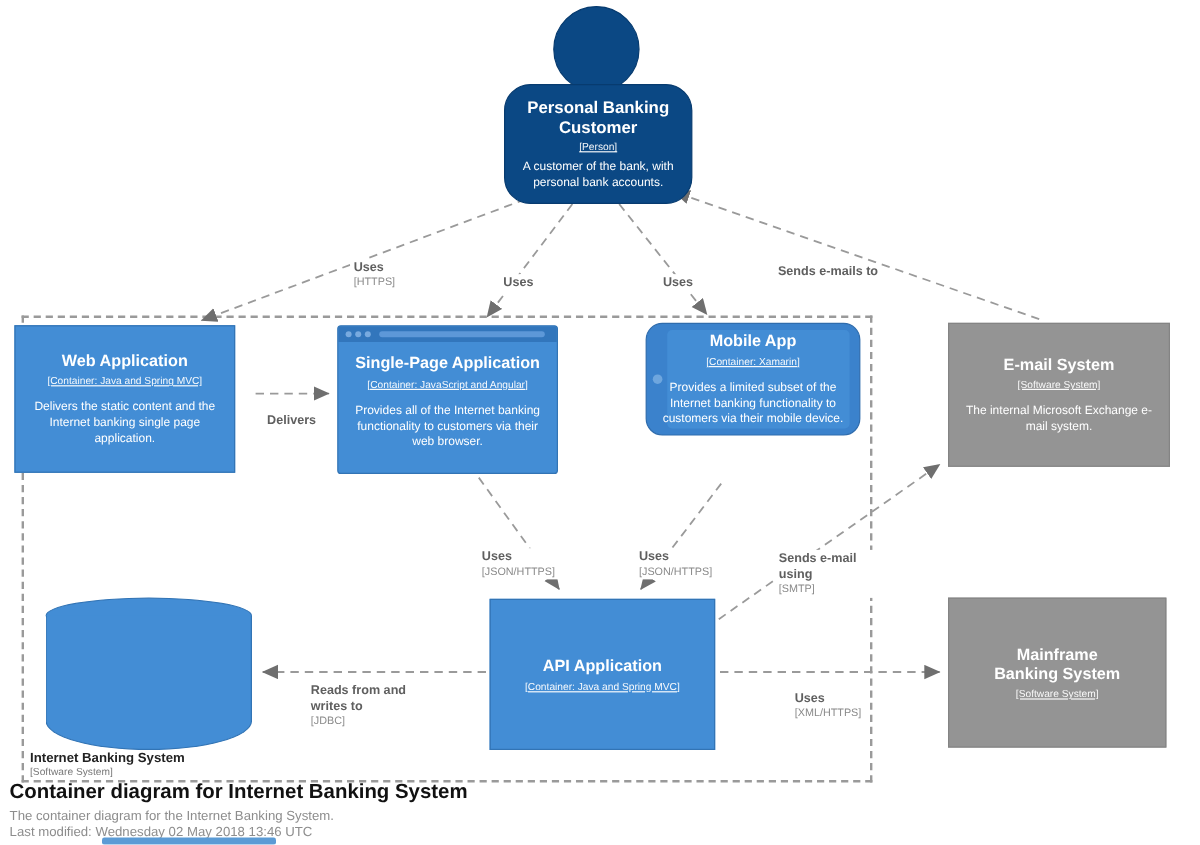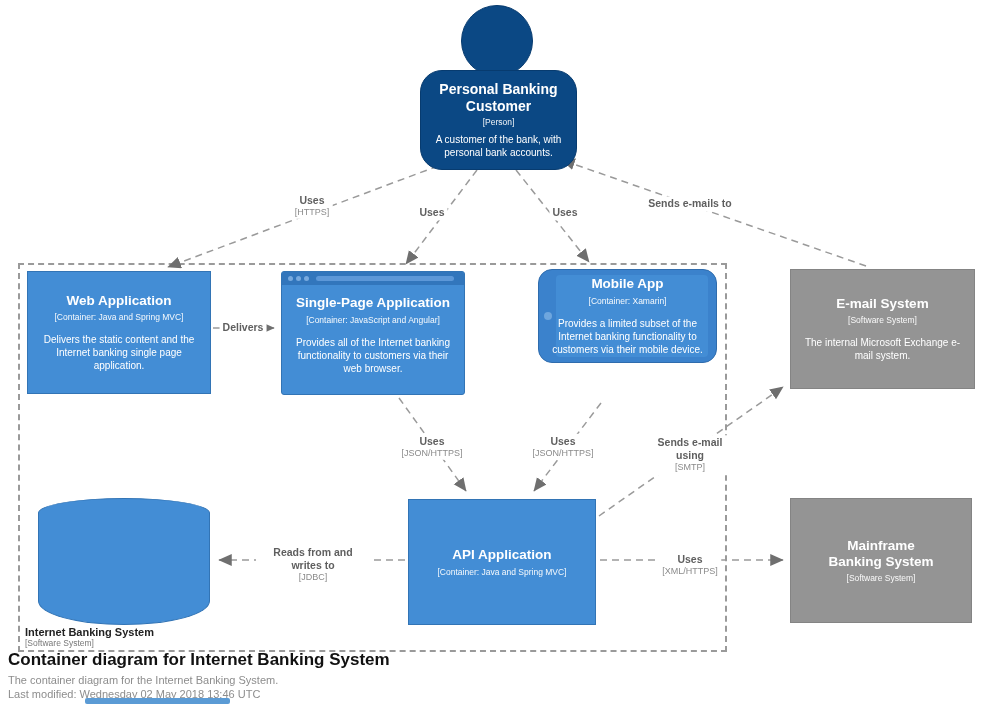--- a/index.html
+++ b/index.html
@@ -16,21 +16,21 @@
     position:absolute;left:25px;top:626px;z-index:2;line-height:1.15;
   }
   .boundary-name{font-size:11px;font-weight:bold;color:#222;}
   .boundary-type{font-size:8.5px;color:#777;}
   .node{
     position:absolute;z-index:3;color:#fff;text-align:center;
     display:flex;flex-direction:column;justify-content:center;align-items:center;
     box-sizing:border-box;
   }
   .node-title{font-weight:bold;font-size:13.5px;line-height:1.2;}
-  .node-type{font-size:8.5px;margin-top:3px;opacity:.95;}
+  .node-type{font-size:8.5px;margin-top:3px;opacity:.95;text-decoration:underline;}
   .node-desc{font-size:10px;line-height:1.3;margin-top:11px;padding:0 10px;}
   .container-box{background:#438dd5;border:1px solid #3274b5;}
   .external-box{background:#949494;border:1px solid #848484;}
   
   .person-head{
     position:absolute;left:461px;top:5px;width:70px;height:70px;border-radius:50%;
     background:#0b4884;border:1px solid #073b6f;z-index:3;
   }
   .person-body{
     left:420px;top:70px;width:157px;height:100px;border-radius:22px;
@@ -55,22 +55,22 @@
   .mobile-home{position:absolute;left:5px;top:50%;margin-top:-4px;width:8px;height:8px;border-radius:50%;background:#6ea6de;}
   .mobile-box .node-title,.mobile-box .node-type,.mobile-box .node-desc{position:relative;z-index:1;}
   
   .db-node{position:absolute;left:38px;top:498px;width:172px;height:127px;z-index:3;color:#fff;text-align:center;}
   .db-top{position:absolute;left:0;top:0;width:100%;height:30px;border-radius:50%;background:#438dd5;border:1px solid #3274b5;box-sizing:border-box;}
   .db-body{position:absolute;left:0;top:15px;width:100%;bottom:0;background:#438dd5;border:1px solid #3274b5;border-top:none;border-radius:0 0 50% 50% / 0 0 24px 24px;box-sizing:border-box;}
   .db-content{position:relative;z-index:2;padding-top:22px;}
   
   .rel{
     position:absolute;z-index:4;transform:translate(-50%,-50%);
-    text-align:center;background:#ffffff;padding:1px 3px;
-    font-size:10.5px;font-weight:bold;color:#5f5f5f;line-height:1.25;
+    text-align:left;background:#ffffff;padding:1px 3px;
+    font-size:10.5px;font-weight:bold;color:#5f5f5f;line-height:1.25;margin-top:23px;
   }
   .rel-tech{display:block;font-size:9px;font-weight:normal;color:#8a8a8a;}
   .rel-tech:empty{display:none;}
   
   .footer{position:absolute;left:8px;top:650px;z-index:2;}
   .footer-title{font-size:17px;font-weight:bold;color:#111;}
   .footer-sub{font-size:11px;color:#8d8d8d;margin-top:4px;}
   .footer-mod{font-size:11px;color:#8d8d8d;margin-top:2px;}
   .accent-bar{position:absolute;left:85px;top:698px;width:145px;height:6px;background:#5b9bd5;border-radius:2px;z-index:2;}
 </style>
@@ -103,21 +103,21 @@
     <div class="boundary-type">[Software System]</div>
   </div>
 
   <div class="person-head"></div>
   <div class="node person-body">
     <div class="node-title">Personal Banking Customer</div>
     <div class="node-type">[Person]</div>
     <div class="node-desc">A customer of the bank, with personal bank accounts.</div>
   </div>
 
-  <div class="node container-box" style="left:27px;top:271px;width:184px;height:123px;">
+  <div class="node container-box" style="left:12px;top:271px;width:184px;height:123px;">
     <div class="node-title">Web Application</div>
     <div class="node-type">[Container: Java and Spring MVC]</div>
     <div class="node-desc">Delivers the static content and the Internet banking single page application.</div>
   </div>
 
   <div class="node container-box spa-box" style="left:281px;top:271px;width:184px;height:124px;border-radius:3px;">
     <div class="browser-bar">
       <span class="browser-dot" style="left:6px;"></span>
       <span class="browser-dot" style="left:14px;"></span>
       <span class="browser-dot" style="left:22px;"></span>

